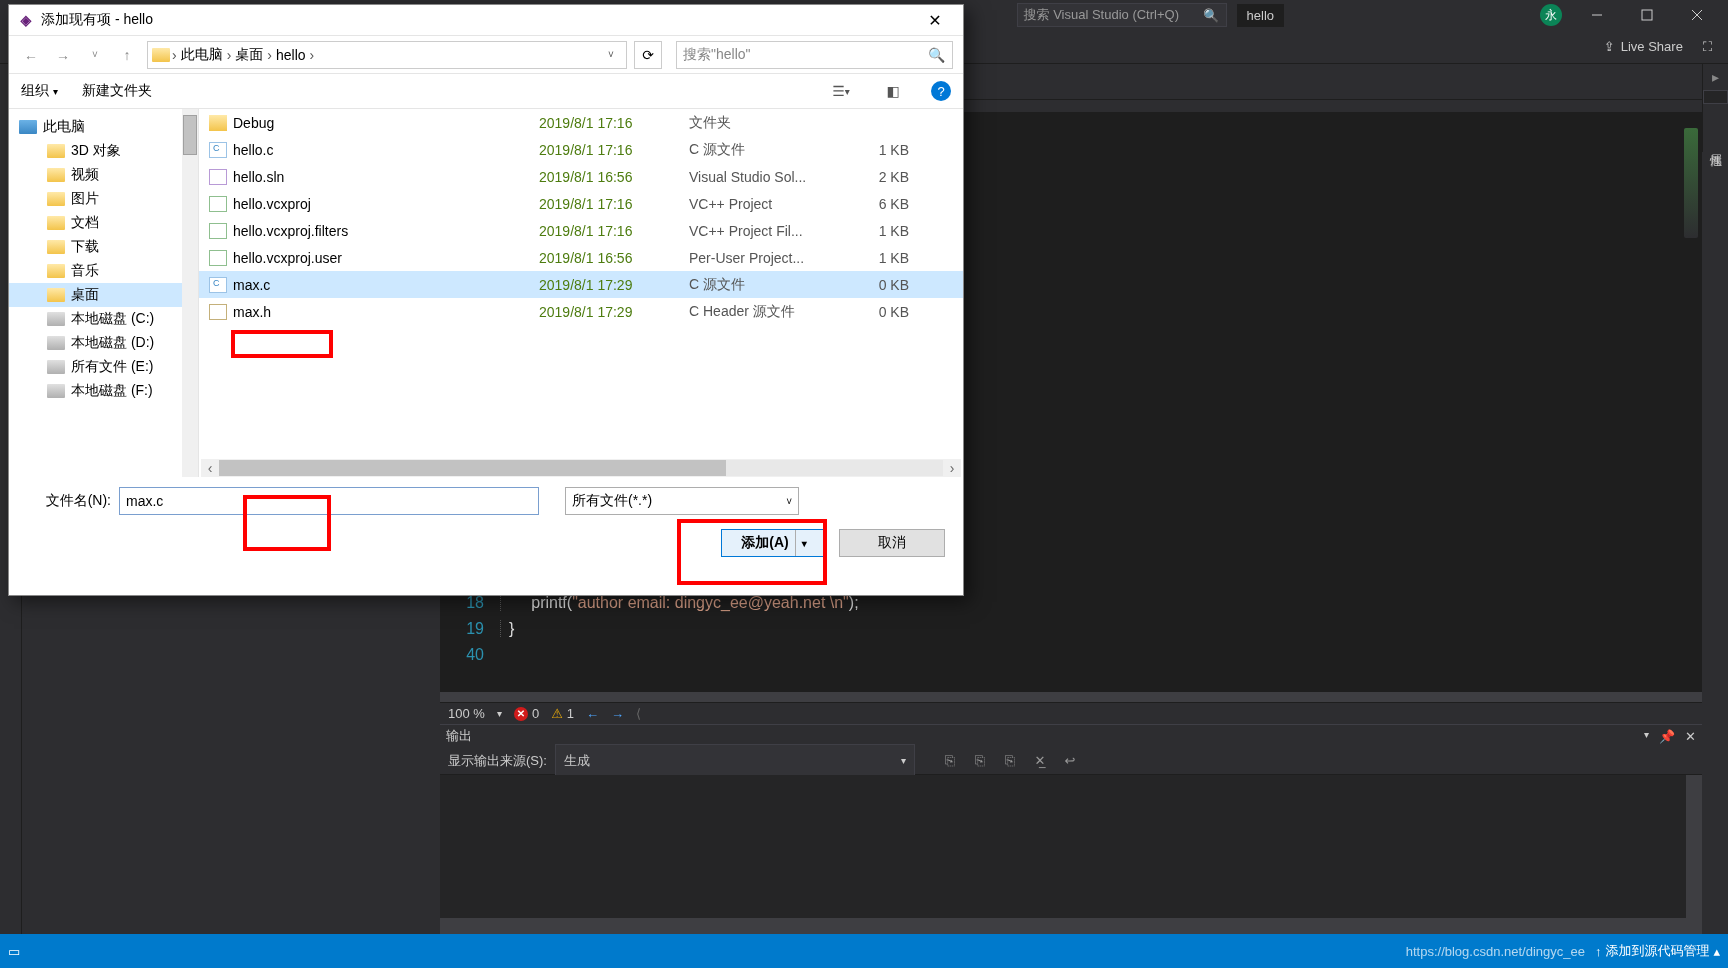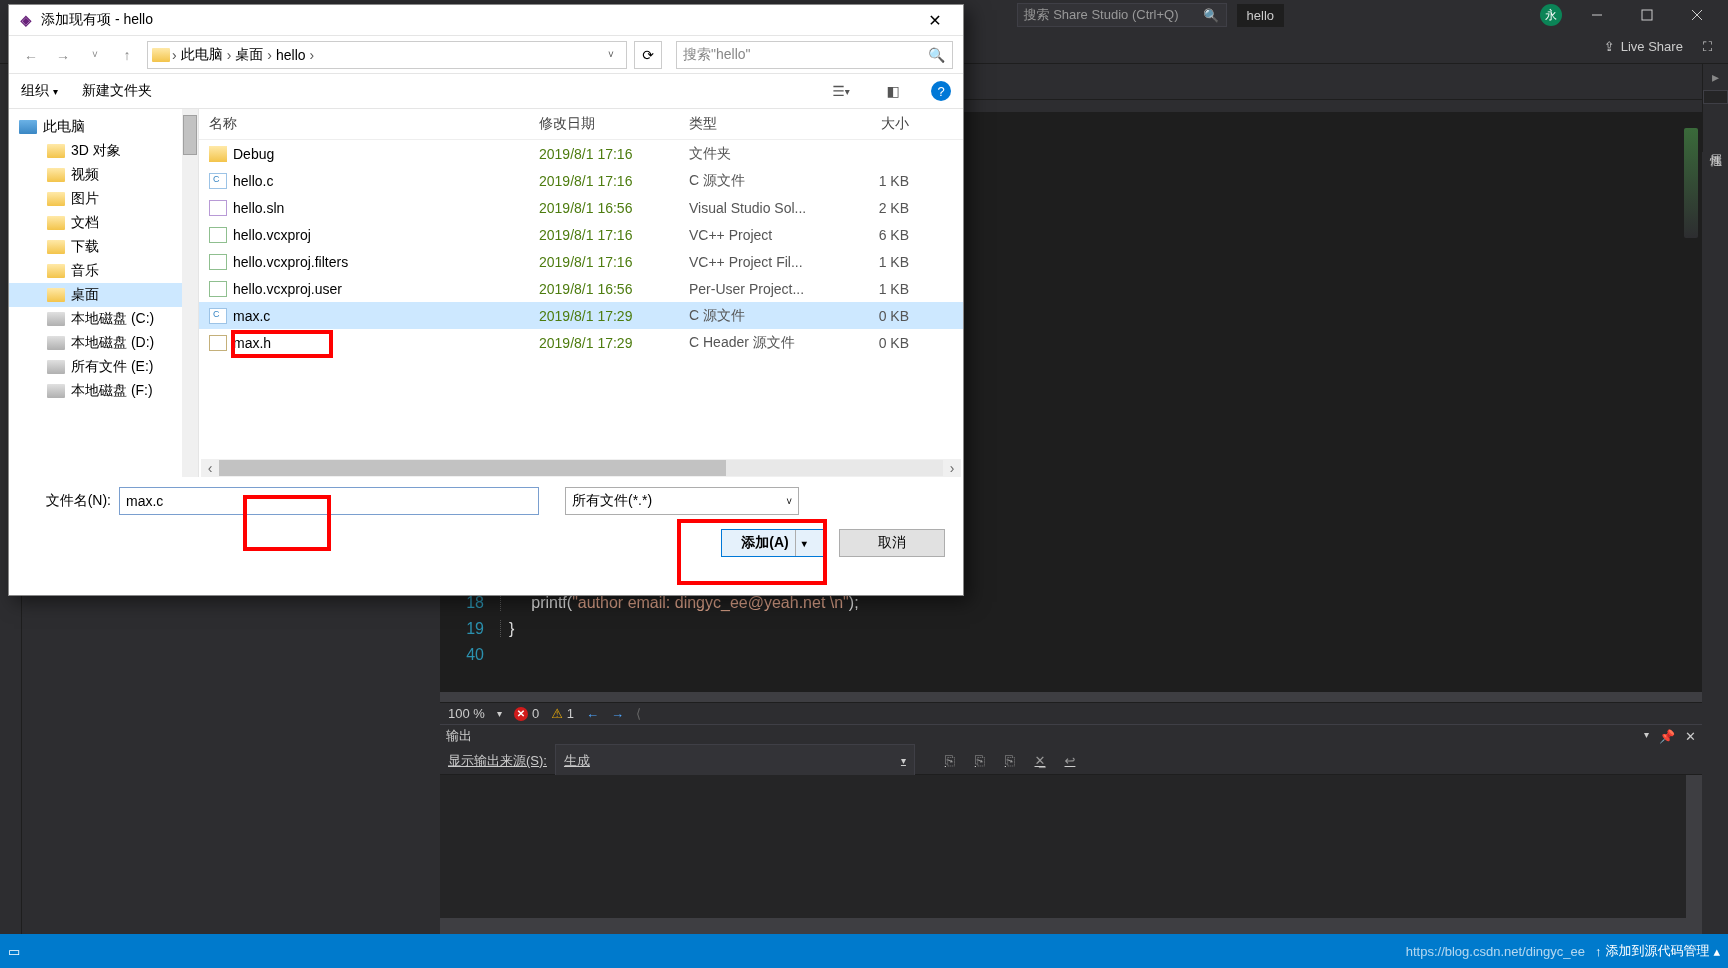--- a/index.html
+++ b/index.html
@@ -36,21 +36,21 @@
 .editor-scrollh { position:absolute; left:0; right:0; bottom:0; height:16px; background:#3e3e42;}
 
 
 .editor-status { position:absolute; left:440px; right:26px; bottom:244px; height:22px; background:#2d2d30; border-top:1px solid #1e1e1e; display:flex; align-items:center; gap:12px; padding:0 8px; font-size:13px; color:#ccc;}
 .red-circle{ width:14px;height:14px;border-radius:50%;background:#d01b1b;display:inline-flex;align-items:center;justify-content:center;color:#fff;font-size:10px;font-weight:bold;}
 .warn-tri{ color:#e9aa0b;}
 
 
 .output-panel { position:absolute; left:440px; right:26px; bottom:34px; height:210px; background:#1e1e1e; border-top:1px solid #3f3f46;}
 .output-header { height:22px; background:#2d2d30; display:flex; align-items:center; justify-content:space-between; padding:0 6px; color:#ccc; font-size:13px;}
-.output-tools { height:28px; background:#2d2d30; display:flex; align-items:center; padding:0 8px; gap:8px; font-size:13px; color:#ccc; border-bottom:1px solid #1e1e1e;text-decoration:underline;}
+.output-tools { height:28px; background:#2d2d30; display:flex; align-items:center; padding:0 8px; gap:8px; font-size:13px; color:#ccc; border-bottom:1px solid #1e1e1e;}
 .output-combo { background:#333337; border:1px solid #3f3f46; height:34px; color:#ccc; font-size:13px; padding:0 8px; width:360px; display:flex; align-items:center; justify-content:space-between;}
 .output-body { position:absolute; left:0; right:0; top:50px; bottom:16px; background:#252526;}
 .output-scrollv { position:absolute; right:0; top:50px; bottom:16px; width:16px; background:#3e3e42;}
 .output-scrollh { position:absolute; left:0; right:0; bottom:0; height:16px; background:#3e3e42;}
 
 
 .vs-status { position:absolute; left:0; right:0; bottom:0; height:34px; background:#007acc; display:flex; align-items:center; justify-content:space-between; padding:0 8px; color:#fff; font-size:13px;}
 .vs-status .wm{ color:rgba(255,255,255,0.7); font-size:13px;}
 
 
@@ -126,21 +126,21 @@
 
 .chev{font-size:10px;}
 svg{display:block;}
 </style>
 </head>
 <body>
 
 <div class="vs-window">
   <div class="vs-titlebar">
     <div class="vs-search">
-      <span>搜索 Share Studio (Ctrl+Q)</span>
+      <span>搜索 Visual Studio (Ctrl+Q)</span>
       <span>🔍</span>
     </div>
     <div class="vs-titleproj">hello</div>
     <div style="flex:0 0 240px;"></div>
     <div class="vs-avatar">永</div>
     <div class="vs-winbtn">
         <svg width="12" height="12">
           <line x1="1" y1="6" x2="11" y2="6" stroke="#ccc" stroke-width="1"></line>
         </svg>
       </div>
@@ -352,26 +352,20 @@
         </div>
         <div class="tree-item level1">
           <span class="ticon drive"></span>
           <span>本地磁盘 (F:)</span>
         </div>
         <div class="tree-scroll">
           <div class="tree-thumb"></div>
         </div>
       </div>
     <div class="filelist">
-      <div class="fl-header">
-        <span class="colname">名称</span>
-        <span class="coldate">修改日期</span>
-        <span class="coltype">类型</span>
-        <span class="colsize">大小</span>
-      </div>
       <div class="fl-rows" id="flrows">
           <div class="fl-row">
             <span class="fname">
               <span class="ficon folder"></span>
               <span>Debug</span>
             </span>
             <span class="fdate">2019/8/1 17:16</span>
             <span class="ftype">文件夹</span>
             <span class="fsize"></span>
           </div>

